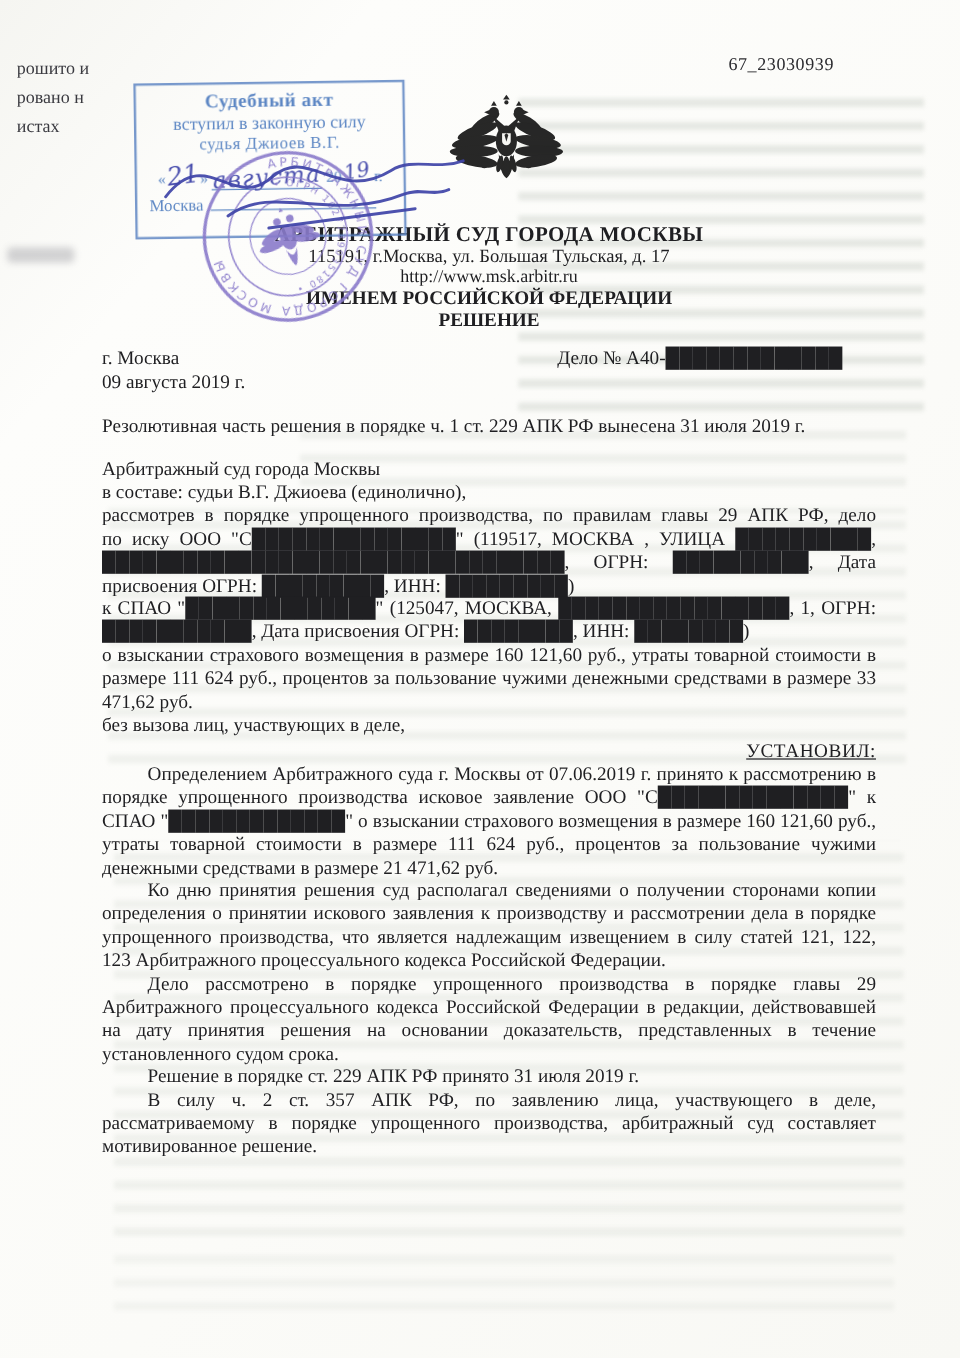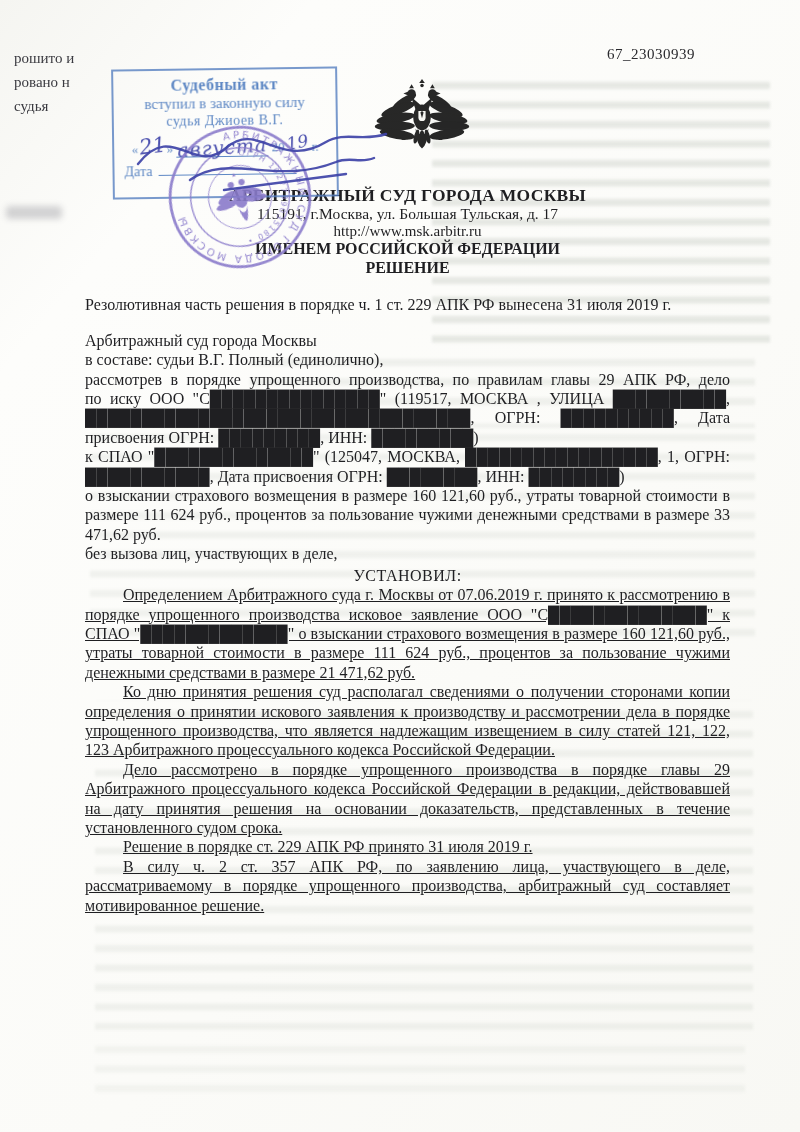--- a/index.html
+++ b/index.html
@@ -53,39 +53,39 @@
   .addr{font-size:15.5px !important;line-height:18px !important;}
   .site{font-size:15px !important;line-height:17px !important;}
   .imen{font-weight:bold;line-height:18.5px !important;}
   .resh{font-weight:bold;line-height:18.5px !important;}
   .caserow{display:flex;justify-content:space-between;margin-top:12px;}
   .caseright{padding-right:28px;}
   .mt18{margin-top:18px !important;}
   .mt16{margin-top:16px !important;}
   .j{text-align:justify;}
   .fill{text-align:justify;text-align-last:justify;}
-  .ind{text-indent:38px;text-decoration:underline;}
-  .ustanovil{text-align:center;margin-top:2px !important;letter-spacing:.5px;}
+  .ind{text-indent:38px;}
+  .ustanovil{text-align:right;margin-top:2px !important;letter-spacing:.5px;text-decoration:underline;}
 </style>
 </head>
 <body>
 
 <div class="page">
 
   <div class="bleed b1"></div>
   <div class="bleed b2"></div>
   <div class="bleed b3"></div>
   <div class="bleed b4"></div>
   <div class="bleed b5"></div>
   <div class="smudge"></div>
 
   <div class="corner">
     <div>рошито и</div>
     <div>ровано н</div>
-    <div>судья</div>
+    <div>истах</div>
   </div>
 
   <div class="docnum">67_23030939</div>
 
   <svg class="coa" viewBox="0 0 120 110" xmlns="http://www.w3.org/2000/svg">
     <g fill="#161616">
       <g id="halfW">
         <ellipse cx="38" cy="28" rx="17" ry="5" transform="rotate(-32 38 28)"></ellipse>
         <ellipse cx="30" cy="38" rx="22" ry="6" transform="rotate(-20 30 38)"></ellipse>
         <ellipse cx="27" cy="49" rx="24" ry="6" transform="rotate(-9 27 49)"></ellipse>
@@ -114,21 +114,21 @@
     <div class="l1">Судебный акт</div>
     <div class="l2">вступил в законную силу</div>
     <div class="l3">судья Джиоев В.Г.</div>
     <div class="stamp-date">
       <span>«</span><span class="hand day">21</span><span>»</span>
       <span class="dline"><span class="hand month">августа</span></span>
       <span>20</span><span class="hand yr">19</span>
       <span>г.</span>
     </div>
     <div class="stamp-judge">
-      <span>Дата</span><span class="jline"></span>
+      <span>Москва</span><span class="jline"></span>
     </div>
   </div>
 
   <svg class="seal" viewBox="0 0 170 170" xmlns="http://www.w3.org/2000/svg">
     <defs>
       <path id="arcOut" d="M85,22 a63,63 0 1,1 -0.01,0"></path>
       <path id="arcIn" d="M85,40 a45,45 0 1,1 -0.01,0"></path>
     </defs>
     <circle cx="85" cy="85" r="75" fill="none" stroke="currentColor" stroke-width="3"></circle>
     <circle cx="85" cy="85" r="53" fill="none" stroke="currentColor" stroke-width="1.4"></circle>
@@ -160,25 +160,34 @@
     </g>
   </svg>
 
   <div class="content">
     <p class="hdr court">АРБИТРАЖНЫЙ СУД ГОРОДА МОСКВЫ</p>
     <p class="hdr addr">115191, г.Москва, ул. Большая Тульская, д. 17</p>
     <p class="hdr site">http://www.msk.arbitr.ru</p>
     <p class="hdr imen">ИМЕНЕМ РОССИЙСКОЙ ФЕДЕРАЦИИ</p>
     <p class="hdr resh">РЕШЕНИЕ</p>
 
+    <div class="caserow">
+      <div>
+        <p>г. Москва</p>
+        <p>09 августа 2019 г.</p>
+      </div>
+      <div class="caseright">
+        <p><span>Дело № А40-</span><span>█████████████</span></p>
+      </div>
+    </div>
 
     <p class="mt18">Резолютивная часть решения в порядке ч. 1 ст. 229 АПК РФ вынесена 31 июля 2019 г.</p>
 
     <p class="mt16">Арбитражный суд города Москвы</p>
-    <p>в составе: судьи В.Г. Полный (единолично),</p>
+    <p>в составе: судьи В.Г. Джиоева (единолично),</p>
     <p class="fill">рассмотрев в порядке упрощенного производства, по правилам главы 29 АПК РФ, дело</p>
     <p class="j">по иску ООО "С███████████████" (119517, МОСКВА , УЛИЦА ██████████, ██████████████████████████████████, ОГРН: ██████████, Дата присвоения ОГРН: █████████, ИНН: █████████)</p>
     <p class="j">к СПАО "██████████████" (125047, МОСКВА, █████████████████, 1, ОГРН: ███████████, Дата присвоения ОГРН: ████████, ИНН: ████████)</p>
     <p class="j">о взыскании страхового возмещения в размере 160 121,60 руб., утраты товарной стоимости в размере 111 624 руб., процентов за пользование чужими денежными средствами в размере 33 471,62 руб.</p>
     <p>без вызова лиц, участвующих в деле,</p>
 
     <p class="ustanovil">УСТАНОВИЛ:</p>
 
     <p class="j ind">Определением Арбитражного суда г. Москвы от 07.06.2019 г. принято к рассмотрению в порядке упрощенного производства исковое заявление ООО "С██████████████" к СПАО "█████████████" о взыскании страхового возмещения в размере 160 121,60 руб., утраты товарной стоимости в размере 111 624 руб., процентов за пользование чужими денежными средствами в размере 21 471,62 руб.</p>
     <p class="j ind">Ко дню принятия решения суд располагал сведениями о получении сторонами копии определения о принятии искового заявления к производству и рассмотрении дела в порядке упрощенного производства, что является надлежащим извещением в силу статей 121, 122, 123 Арбитражного процессуального кодекса Российской Федерации.</p>

